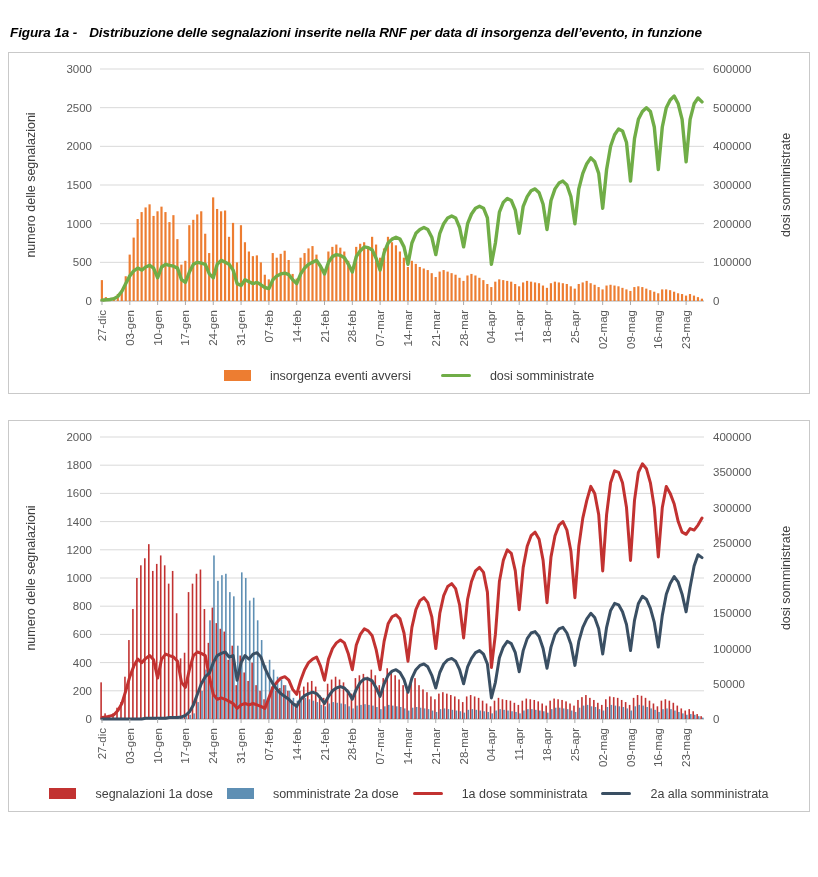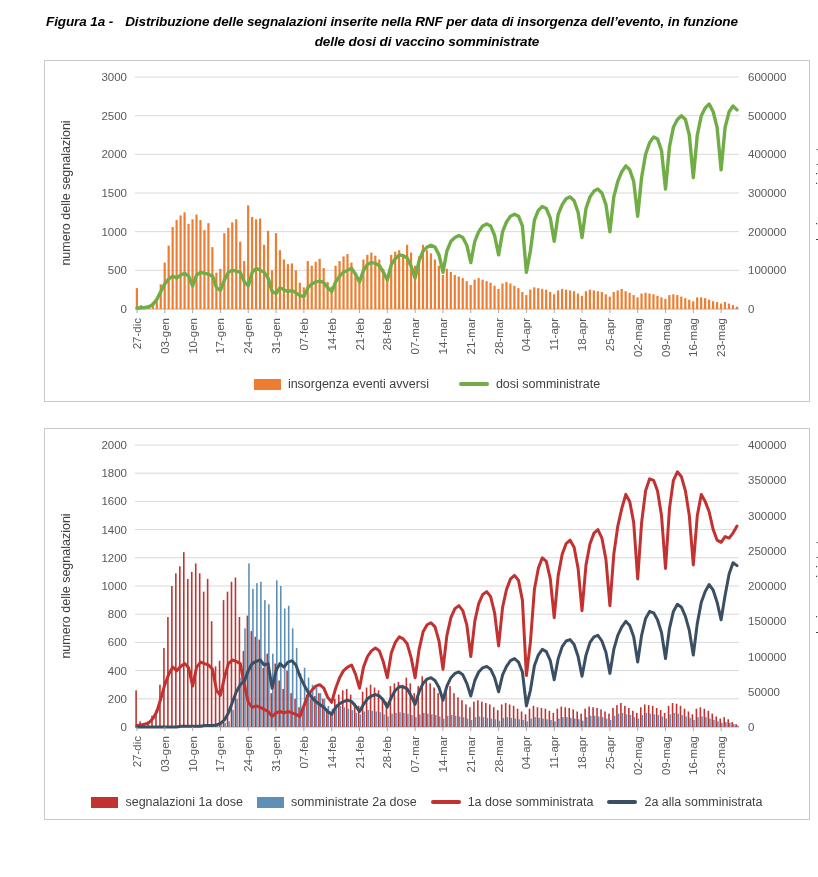--- a/index.html
+++ b/index.html
@@ -1,37 +1,36 @@
 <!DOCTYPE html>
 <html><head>
 <meta charset="utf-8">
 <style>
   html,body{margin:0;padding:0;background:#ffffff;}
   body{width:818px;font-family:"Liberation Sans",sans-serif;-webkit-font-smoothing:antialiased;}
-  .page{padding:6px 8px 0 8px;margin-left:36px;}
+  .page{padding:17px 8px 0 8px;}
   .fig-heading{font-style:italic;font-weight:bold;font-size:13.5px;color:#000;line-height:1.45;margin:6px 2px 9px 2px;letter-spacing:-0.1px;}
   .fh-label{margin-right:12px;white-space:nowrap;}
   .fh-center{text-align:center;}
   .fh-indent{margin-left:52px;}
   .chart-box{border:1px solid #c9c9c9;background:#fff;padding:8px 4px 2px 4px;}
   .chart-box svg{display:block;margin:0 auto;}
   .legend{display:flex;justify-content:center;align-items:center;padding:2px 4px 8px 4px;font-size:12.5px;color:#404040;flex-wrap:nowrap;}
-  .legend .item{display:flex;align-items:center;gap:7px;white-space:nowrap;}
+  .legend .item{display:flex;align-items:center;gap:19px;white-space:nowrap;}
   .sw-bar{width:27px;height:11px;display:inline-block;flex:none;}
   .sw-line{width:30px;height:3.5px;border-radius:2px;display:inline-block;flex:none;}
   .gap-between{height:26px;}
 </style>
 </head>
 <body>
 
 <div class="page">
 
   <div class="fig-heading">
     <div><span class="fh-label">Figura 1a -</span><span>Distribuzione delle segnalazioni inserite nella RNF per data di insorgenza dell’evento, in funzione</span></div>
-    <div class="fh-center">delle dosi di vaccino somministrate</div>
   </div>
 
   <div class="chart-box">
     <svg viewBox="0 0 790 306" width="790" height="306">
         <g>
           <line x1="86" y1="240" x2="690" y2="240" stroke="#ABABAB" stroke-width="1"></line>
           <text x="78" y="244" text-anchor="end" font-size="11.5" fill="#595959">0</text>
           <line x1="86" y1="201.33333333333334" x2="690" y2="201.33333333333334" stroke="#D9D9D9" stroke-width="1"></line>
           <text x="78" y="205.33333333333334" text-anchor="end" font-size="11.5" fill="#595959">500</text>
           <line x1="86" y1="162.66666666666669" x2="690" y2="162.66666666666669" stroke="#D9D9D9" stroke-width="1"></line>

